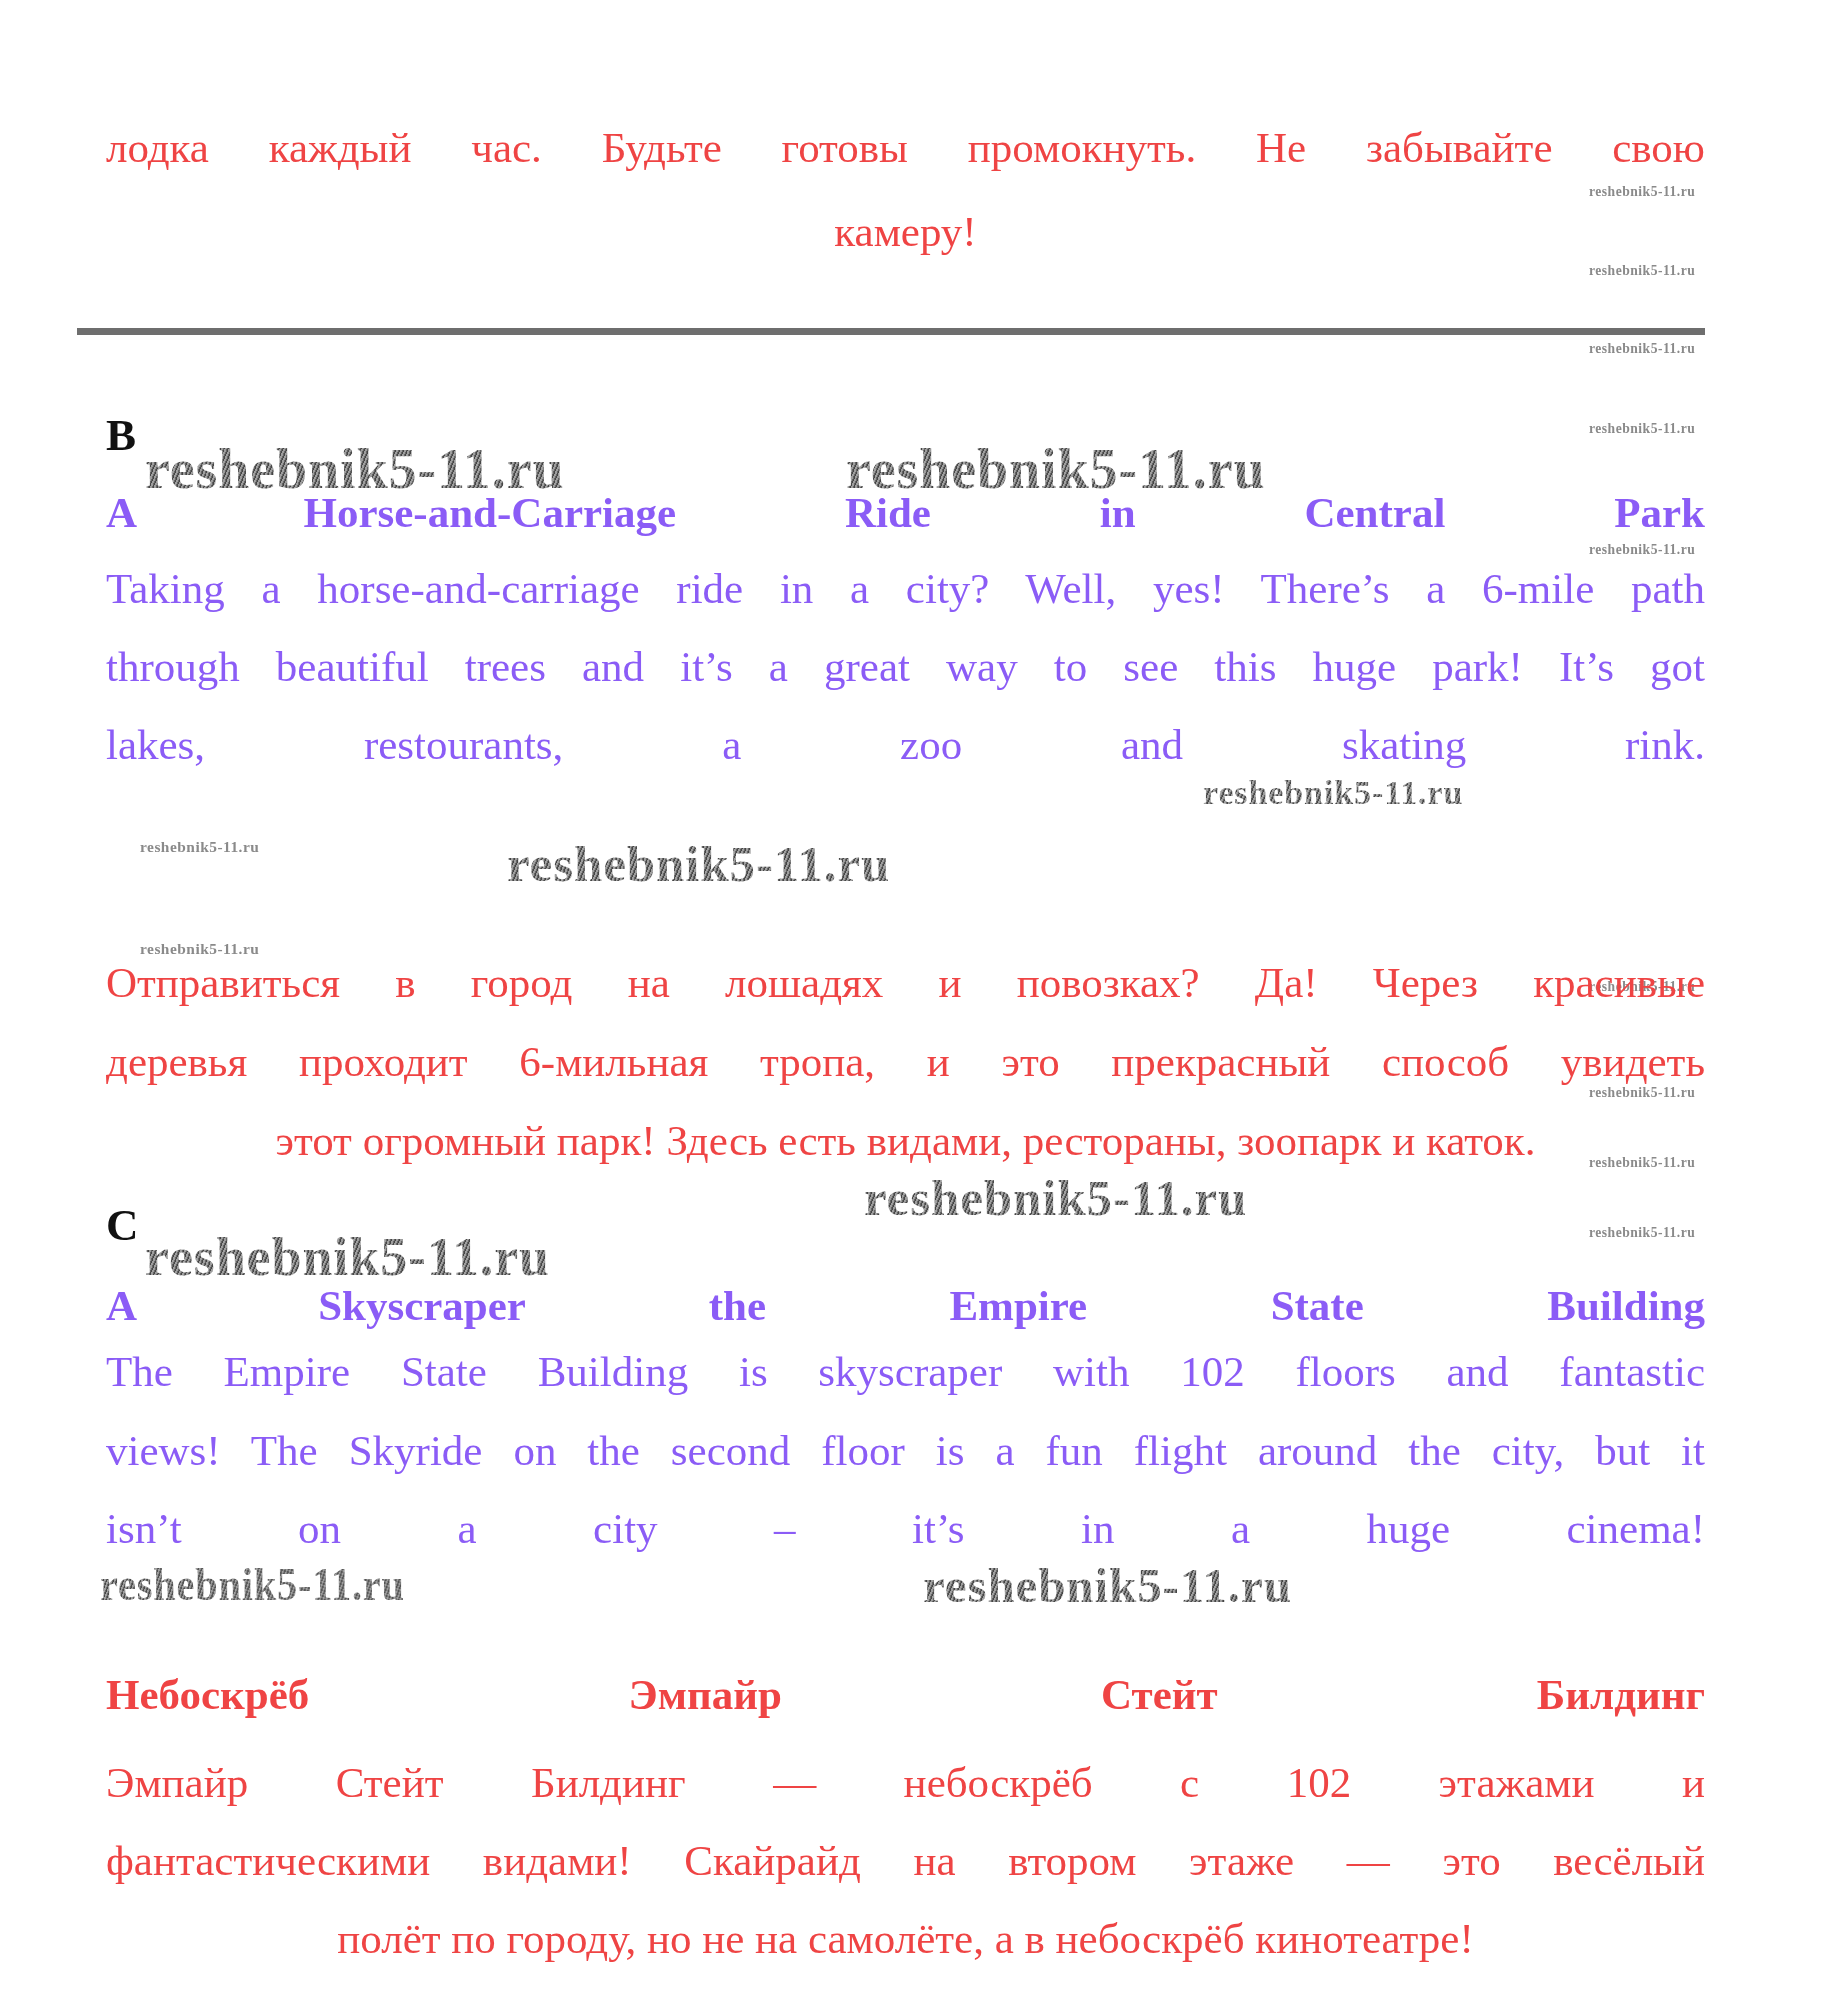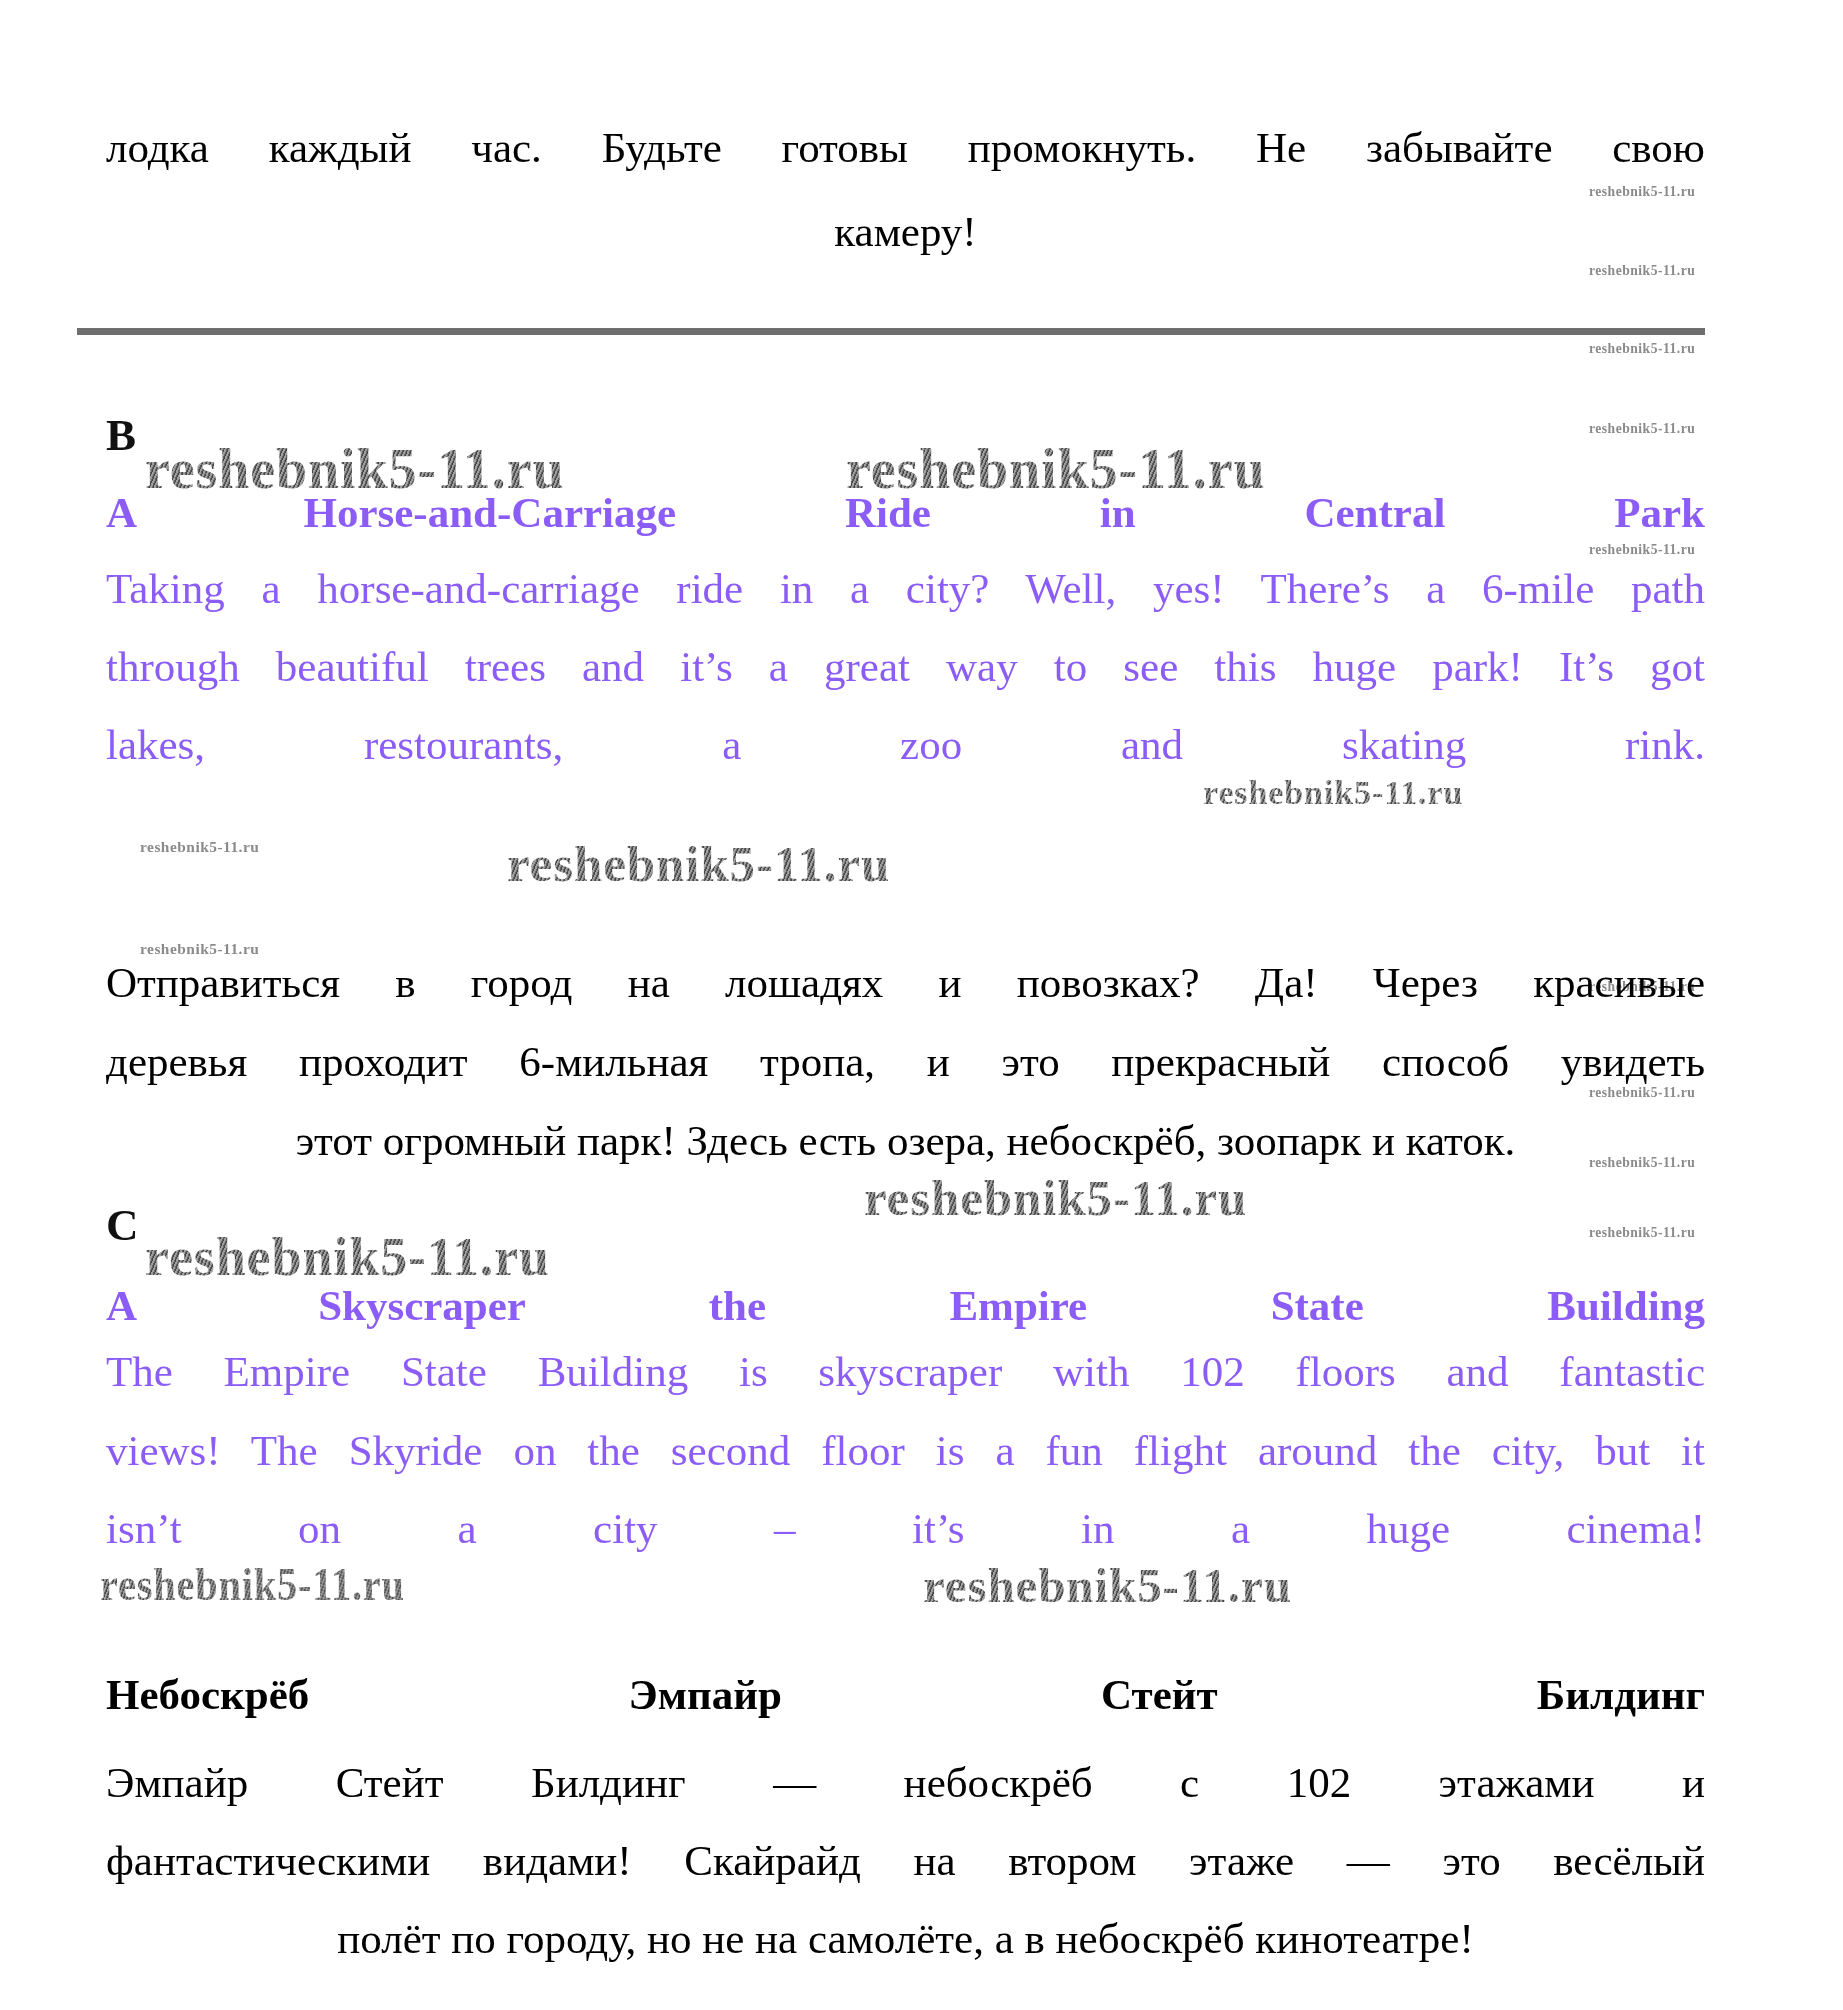--- a/index.html
+++ b/index.html
@@ -14,21 +14,21 @@
   .ln{
     position:absolute;
     left:106px;width:1599px;
     font-size:43px;line-height:54px;
     white-space:normal;
     color:#8b5cf6;
     z-index:3;
   }
   .just{text-align:justify;text-align-last:justify;text-justify:inter-word;}
   .nat{text-align:center;}
-  .blue{color:#000000;}
+  .blue{color:#ef4444;}
   .bold{font-weight:bold;}
   .seclabel{
     position:absolute;left:106px;
     font-size:45px;line-height:51px;font-weight:bold;color:#111;z-index:3;
   }
   
   .divider{
     position:absolute;left:77px;top:328px;
     width:1628px;height:7.2px;
     background:#6e6e6e;z-index:2;
@@ -92,21 +92,21 @@
   <div class="ln just" style="top:562px">Taking a horse-and-carriage ride in a city? Well, yes! There’s a 6-mile path</div>
   <div class="ln just" style="top:640px">through beautiful trees and it’s a great way to see this huge park! It’s got</div>
   <div class="ln just" style="top:718px">lakes, restourants, a zoo and skating rink.</div>
 
   <div class="wm-big" style="left:1203px;top:776px;font-size:34px">reshebnik5-11.ru</div>
   <div class="wm-big" style="left:507px;top:839px;font-size:51px">reshebnik5-11.ru</div>
 
 
   <div class="ln just blue" style="top:956px">Отправиться в город на лошадях и повозках? Да! Через красивые</div>
   <div class="ln just blue" style="top:1035px">деревья проходит 6-мильная тропа, и это прекрасный способ увидеть</div>
-  <div class="ln nat blue" style="top:1114px">этот огромный парк! Здесь есть озера, небоскрёб, зоопарк и каток.</div>
+  <div class="ln nat blue" style="top:1114px">этот огромный парк! Здесь есть видами, рестораны, зоопарк и каток.</div>
 
   <div class="wm-big" style="left:864px;top:1173px;font-size:51px">reshebnik5-11.ru</div>
 
   <div class="seclabel" style="top:1200px">C</div>
 
   <div class="wm-big" style="left:145px;top:1230px;font-size:54px">reshebnik5-11.ru</div>
 
   <div class="ln just bold" style="top:1279px">A Skyscraper the Empire State Building</div>
 
   <div class="ln just" style="top:1345px">The Empire State Building is skyscraper with 102 floors and fantastic</div>

